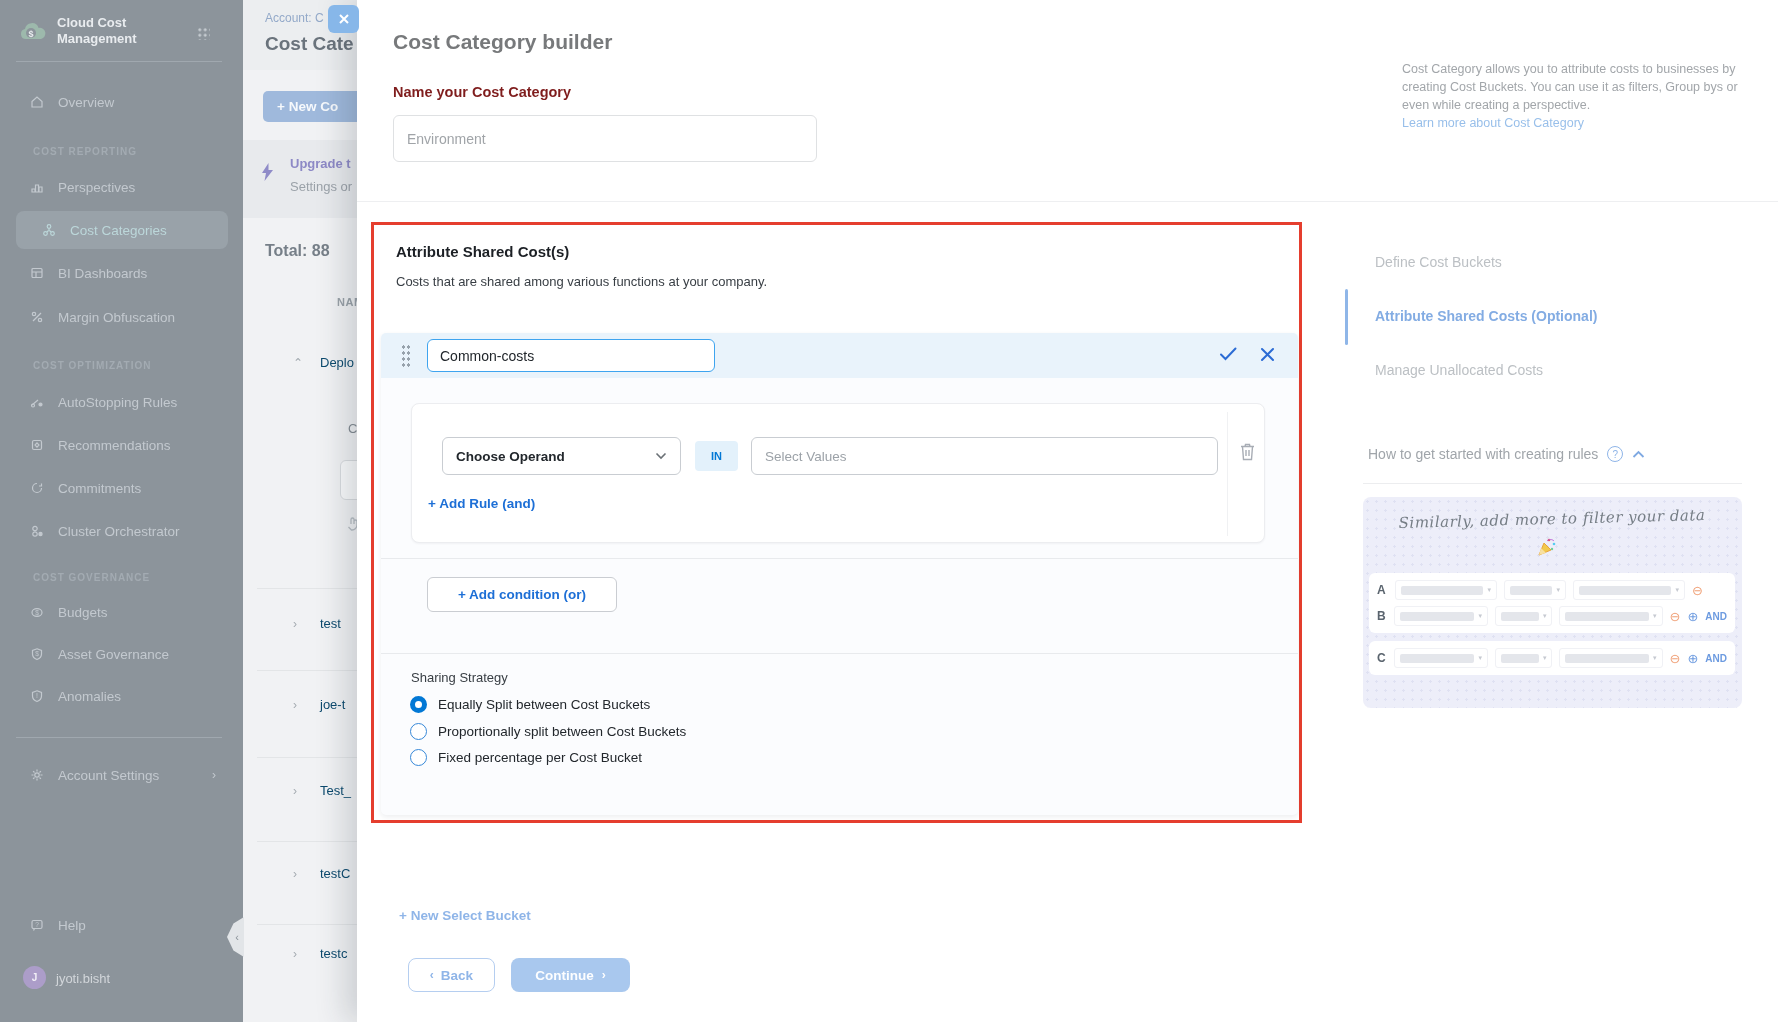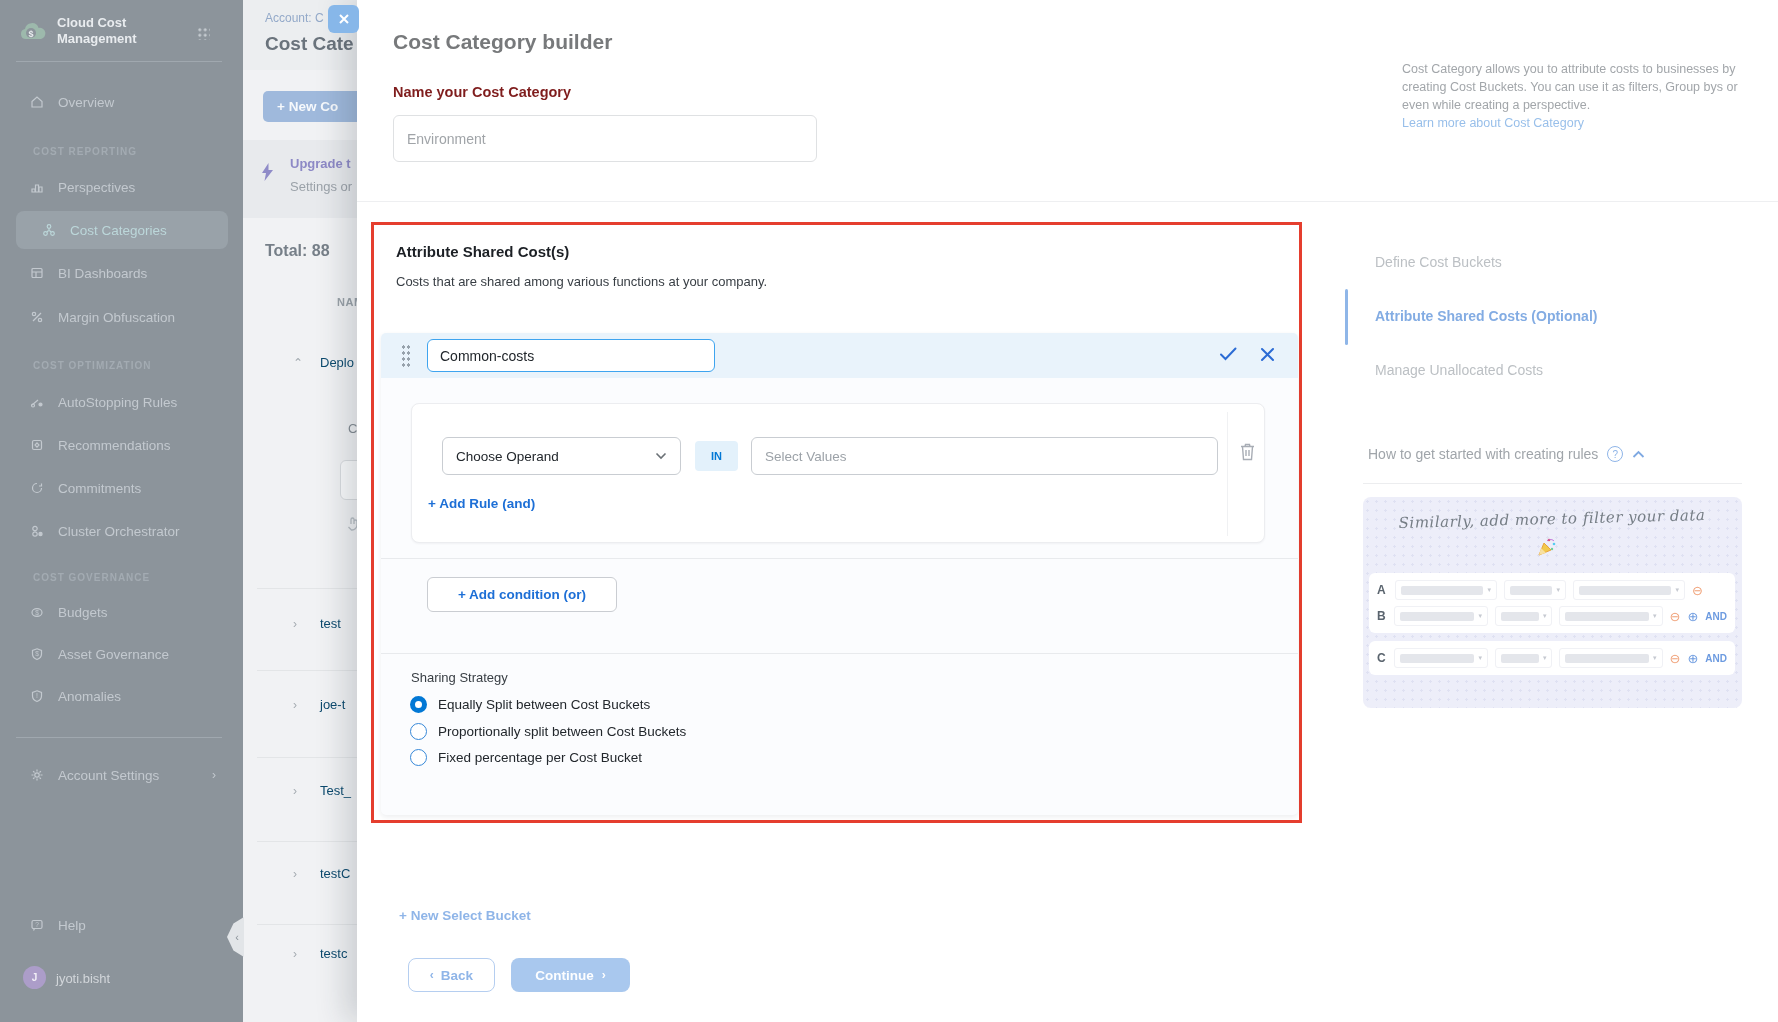--- a/index.html
+++ b/index.html
@@ -69,21 +69,21 @@
   .bucket-header { position:absolute; left:0; top:0; width:917px; height:45px; background:#E9F3FB; border-radius:5px 5px 0 0; }
   .drag-handle { position:absolute; left:20px; top:11px; width:10px; height:24px;
     background-image:radial-gradient(#97A2AC 1.3px, transparent 1.4px); background-size:5px 6px; }
   .bucket-name-input { position:absolute; left:46px; top:6px; width:288px; height:33px; background:#fff;
     border:1.5px solid #3EA4EF; border-radius:6px; font-size:14px; color:#21262B; padding:0 12px; font-family:inherit; outline:none; }
   .hdr-check { position:absolute; left:838px; top:13px; }
   .hdr-x { position:absolute; left:879px; top:14px; }
   .rule-card { position:absolute; left:30px; top:70px; width:854px; height:140px; background:#fff; border:1px solid #ECEDF0;
     border-radius:8px; box-shadow:0 1px 2px rgba(30,40,60,.05); }
   .operand-select { position:absolute; left:30px; top:33px; width:239px; height:38px; border:1px solid #C9CDD2; border-radius:6px;
-    background:#fff; display:flex; align-items:center; justify-content:space-between; padding:0 13px; font-size:13.5px; color:#22272C; }
+    background:#fff; display:flex; align-items:center; justify-content:space-between; padding:0 13px; font-size:13.5px; color:#22272C;font-weight:bold; }
   .in-badge { position:absolute; left:283px; top:37px; width:43px; height:30px; background:#E3F1FB; border-radius:4px;
     display:flex; align-items:center; justify-content:center; font-size:11px; font-weight:bold; color:#0278D5; }
   .values-input { position:absolute; left:339px; top:33px; width:467px; height:38px; border:1px solid #C9CDD2; border-radius:6px;
     font-size:13.5px; color:#22272C; padding:0 13px; font-family:inherit; outline:none; background:#fff; }
   .values-input::placeholder { color:#9CA2A8; }
   .rule-vsep { position:absolute; left:815px; top:8px; width:1px; height:124px; background:#F0F1F3; }
   .trash-btn { position:absolute; left:826px; top:37px; color:#A8ADB5; }
   .add-rule { position:absolute; left:16px; top:92px; font-size:13.5px; font-weight:bold; color:#1D6FD6; }
   .panel-div1 { position:absolute; left:0; top:225px; width:917px; height:1px; background:#E8EAED; }
   .add-cond-btn { position:absolute; left:46px; top:244px; width:190px; height:35px; background:#fff; border:1px solid #CACDD2;

